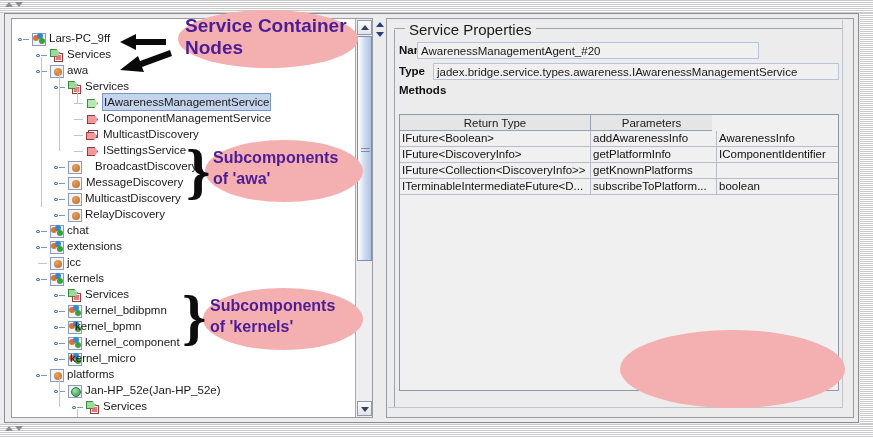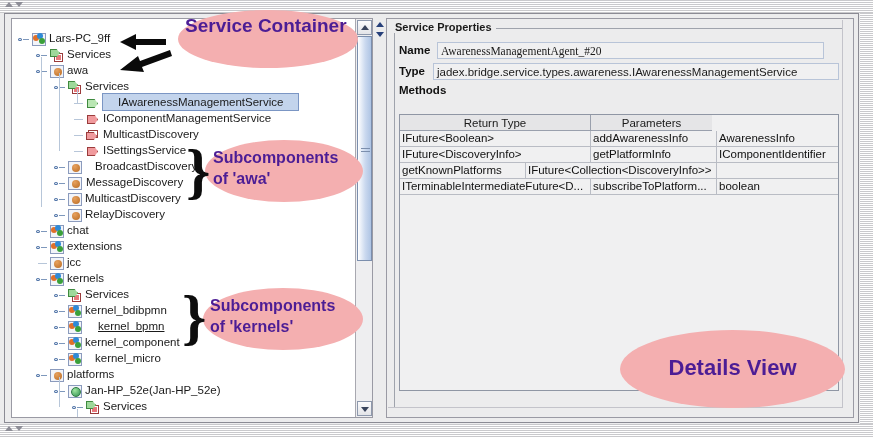--- a/index.html
+++ b/index.html
@@ -51,21 +51,21 @@
 
   .rightpane{
     position:absolute;left:381px;top:4px;width:468px;height:400px;
     background:#ececed;border:1px solid #9a9aa4;box-sizing:border-box;
   }
 
   
   .tree{position:absolute;left:0;top:0;width:344px;height:398px;overflow:hidden;background:#fff;}
   .row{position:absolute;height:16px;line-height:16px;white-space:nowrap;color:#1a1a1a;font-size:11.5px;}
   .row .lbl{position:relative;top:-1px;}
-  .row.sel .lbl{background:#c3d4ec;outline:1px solid #7b96c4;padding:0 15px;}
+  .row.sel .lbl{background:#c3d4ec;outline:1px solid #7b96c4;padding:0 1px;}
 
   .handle{position:absolute;width:11px;height:11px;top:3px;}
   .handle::before{content:"";position:absolute;left:0;top:4px;width:4px;height:3px;border:1px solid #4a6fa5;border-radius:50%;background:#fff;box-sizing:border-box;}
   .handle::after{content:"";position:absolute;left:5px;top:5px;width:6px;height:1px;background:#7e98bc;}
 
   .vline{position:absolute;width:1px;background:#b7c6d9;}
   .hline{position:absolute;height:1px;background:#b7c6d9;}
 
   
   .ic{position:absolute;top:2px;width:14px;height:13px;}
@@ -107,21 +107,21 @@
   .vsb .btn .t{position:absolute;left:3px;width:0;height:0;}
   .vsb .btn.up .t{top:4px;border-left:4px solid transparent;border-right:4px solid transparent;border-bottom:5px solid #39445c;}
   .vsb .btn.dn .t{top:5px;border-left:4px solid transparent;border-right:4px solid transparent;border-top:5px solid #39445c;}
   .vsb .thumb{position:absolute;left:1px;top:17px;width:15px;height:225px;
     background:linear-gradient(90deg,#ffffff,#cbd9ef 55%,#aec4e4);border:1px solid #7b8ead;box-sizing:border-box;}
   .vsb .thumb .grip{position:absolute;left:3px;top:50%;margin-top:-3px;width:9px;height:6px;
     background:repeating-linear-gradient(0deg,#7b8ead 0 1px,transparent 1px 3px);}
 
   
   .tb{position:absolute;left:7px;top:9px;width:450px;height:383px;border:1px solid #9fa3ac;box-sizing:border-box;}
-  .tb-title{position:absolute;left:4px;top:2px;background:#ececed;padding:0 4px;font-weight:bold;font-size:11px;color:#1a1a1a;}
+  .tb-title{position:absolute;left:18px;top:2px;background:#ececed;padding:0 4px;font-weight:normal;font-size:15px;color:#1a1a1a;}
   .tb-notch{position:absolute;left:7px;top:10px;width:8px;height:1px;background:#ececed;}
 
   .fieldrow{position:absolute;height:17px;}
   .flabel{position:absolute;left:0;top:0;font-weight:bold;font-size:11.5px;line-height:17px;color:#111;}
   .ftext{position:absolute;top:0;height:17px;line-height:16px;background:#f0f0f1;border:1px solid #b8c4d8;box-sizing:border-box;
      font-size:11.5px;padding-left:3px;color:#1a1a1a;white-space:nowrap;overflow:hidden;}
   .mlabel{position:absolute;font-weight:bold;font-size:11.5px;color:#111;}
 
   
   .tbl{position:absolute;left:12px;top:95px;width:440px;height:277px;border:1px solid #8f96a4;box-sizing:border-box;background:#f0f0f1;}
@@ -307,39 +307,39 @@
             </span>
             <span class="lbl" style="position: absolute; left: 73px;">kernel_bdibpmn</span>
           </div>
           <div class="row" style="top: 300px; left: 0px;">
             <span class="handle" style="left: 42px;"></span>
             <span class="ic ic-platform" style="left: 56px;">
               <i></i>
               <i></i>
               <i></i>
             </span>
-            <span class="lbl" style="position: absolute; left: 86px; text-decoration: underline;">kernel_bpmn</span>
+            <span class="lbl" style="position: absolute; left: 63px;">kernel_bpmn</span>
           </div>
           <div class="row" style="top: 316px; left: 0px;">
             <span class="handle" style="left: 42px;"></span>
             <span class="ic ic-platform" style="left: 56px;">
               <i></i>
               <i></i>
               <i></i>
             </span>
             <span class="lbl" style="position: absolute; left: 73px;">kernel_component</span>
           </div>
           <div class="row" style="top: 332px; left: 0px;">
             <span class="handle" style="left: 42px;"></span>
             <span class="ic ic-platform" style="left: 56px;">
               <i></i>
               <i></i>
               <i></i>
             </span>
-            <span class="lbl" style="position: absolute; left: 83px;">kernel_micro</span>
+            <span class="lbl" style="position: absolute; left: 58px;">kernel_micro</span>
           </div>
           <div class="row" style="top: 348px; left: 0px;">
             <span class="handle" style="left: 24px;"></span>
             <span class="ic ic-agent" style="left: 38px;">
               <i></i>
             </span>
             <span class="lbl" style="position: absolute; left: 55px; text-align: right;">platforms</span>
           </div>
           <div class="row" style="top: 364px; left: 0px;">
             <span class="handle" style="left: 42px;"></span>
@@ -385,21 +385,21 @@
     </div>
 
     <div class="rightpane">
 
       <div class="tb"></div>
       <div class="tb-notch"></div>
       <div class="tb-title">Service Properties</div>
 
       <div class="fieldrow" style="left:12px;top:23px;width:440px;">
         <div class="flabel">Name</div>
-        <div class="ftext" style="left:38px;width:387px;font-family:Liberation Serif, serif;">AwarenessManagementAgent_#20</div>
+        <div class="ftext" style="left:18px;width:342px;">AwarenessManagementAgent_#20</div>
       </div>
 
       <div class="fieldrow" style="left:12px;top:44px;width:440px;">
         <div class="flabel">Type</div>
         <div class="ftext" style="left:34px;width:406px;">jadex.bridge.service.types.awareness.IAwarenessManagementService</div>
       </div>
 
       <div class="mlabel" style="left:12px;top:65px;">Methods</div>
 
       <div class="tbl">
@@ -412,53 +412,53 @@
               <div class="td c0">IFuture&lt;Boolean&gt;</div>
               <div class="td c1">addAwarenessInfo</div>
               <div class="td c2">AwarenessInfo</div>
             </div>
             <div class="trow">
               <div class="td c0">IFuture&lt;DiscoveryInfo&gt;</div>
               <div class="td c1">getPlatformInfo</div>
               <div class="td c2">IComponentIdentifier</div>
             </div>
             <div class="trow">
+              <div class="td c0">IFuture&lt;Collection&lt;DiscoveryInfo&gt;&gt;</div>
               <div class="td c1">getKnownPlatforms</div>
-              <div class="td c0">IFuture&lt;Collection&lt;DiscoveryInfo&gt;&gt;</div>
               <div class="td c2"></div>
             </div>
             <div class="trow">
               <div class="td c0">ITerminableIntermediateFuture&lt;D...</div>
               <div class="td c1">subscribeToPlatform...</div>
               <div class="td c2">boolean</div>
             </div>
           </div>
       </div>
 
       <div class="rv"></div>
       <div class="rh"></div>
     </div>
   </div>
 
   <div class="anno">
 
     <div class="ellipse" style="left:178px;top:10px;width:180px;height:58px;"></div>
     <div class="anno-text" style="left:185px;top:15px;width:172px;font-size:19px;line-height:22px;">Service Container</div>
+    <div class="anno-text" style="left:185px;top:37px;width:172px;font-size:19px;line-height:22px;">Nodes</div>
 
     <svg style="position:absolute;left:118px;top:32px;" width="70" height="40">
       <polygon points="2,10 18,2 18,7 48,7 48,13 18,13 18,18" fill="#0a0a0a"></polygon>
       <polygon points="2,38 20,24 22,29 52,18 54,24 24,35 26,40" fill="#0a0a0a"></polygon>
     </svg>
 
     <div class="ellipse" style="left:205px;top:140px;width:158px;height:62px;"></div>
     <div class="brace" style="left:186px;top:140px;font-size:62px;line-height:62px;">}</div>
     <div class="anno-text" style="left:213px;top:148px;font-size:16px;line-height:19px;">Subcomponents</div>
     <div class="anno-text" style="left:213px;top:169px;font-size:16px;line-height:19px;">of 'awa'</div>
 
     <div class="ellipse" style="left:203px;top:288px;width:160px;height:62px;"></div>
     <div class="brace" style="left:182px;top:286px;font-size:62px;line-height:62px;">}</div>
     <div class="anno-text" style="left:210px;top:296px;font-size:16px;line-height:19px;">Subcomponents</div>
     <div class="anno-text" style="left:210px;top:317px;font-size:16px;line-height:19px;">of 'kernels'</div>
 
     <div class="ellipse" style="left:620px;top:330px;width:225px;height:78px;"></div>
-    <div class="anno-text" style="left:620px;top:355px;width:225px;text-align:center;font-size:22px;line-height:26px;">Details View</div>
   </div>
 </div>
 
 </body></html>

